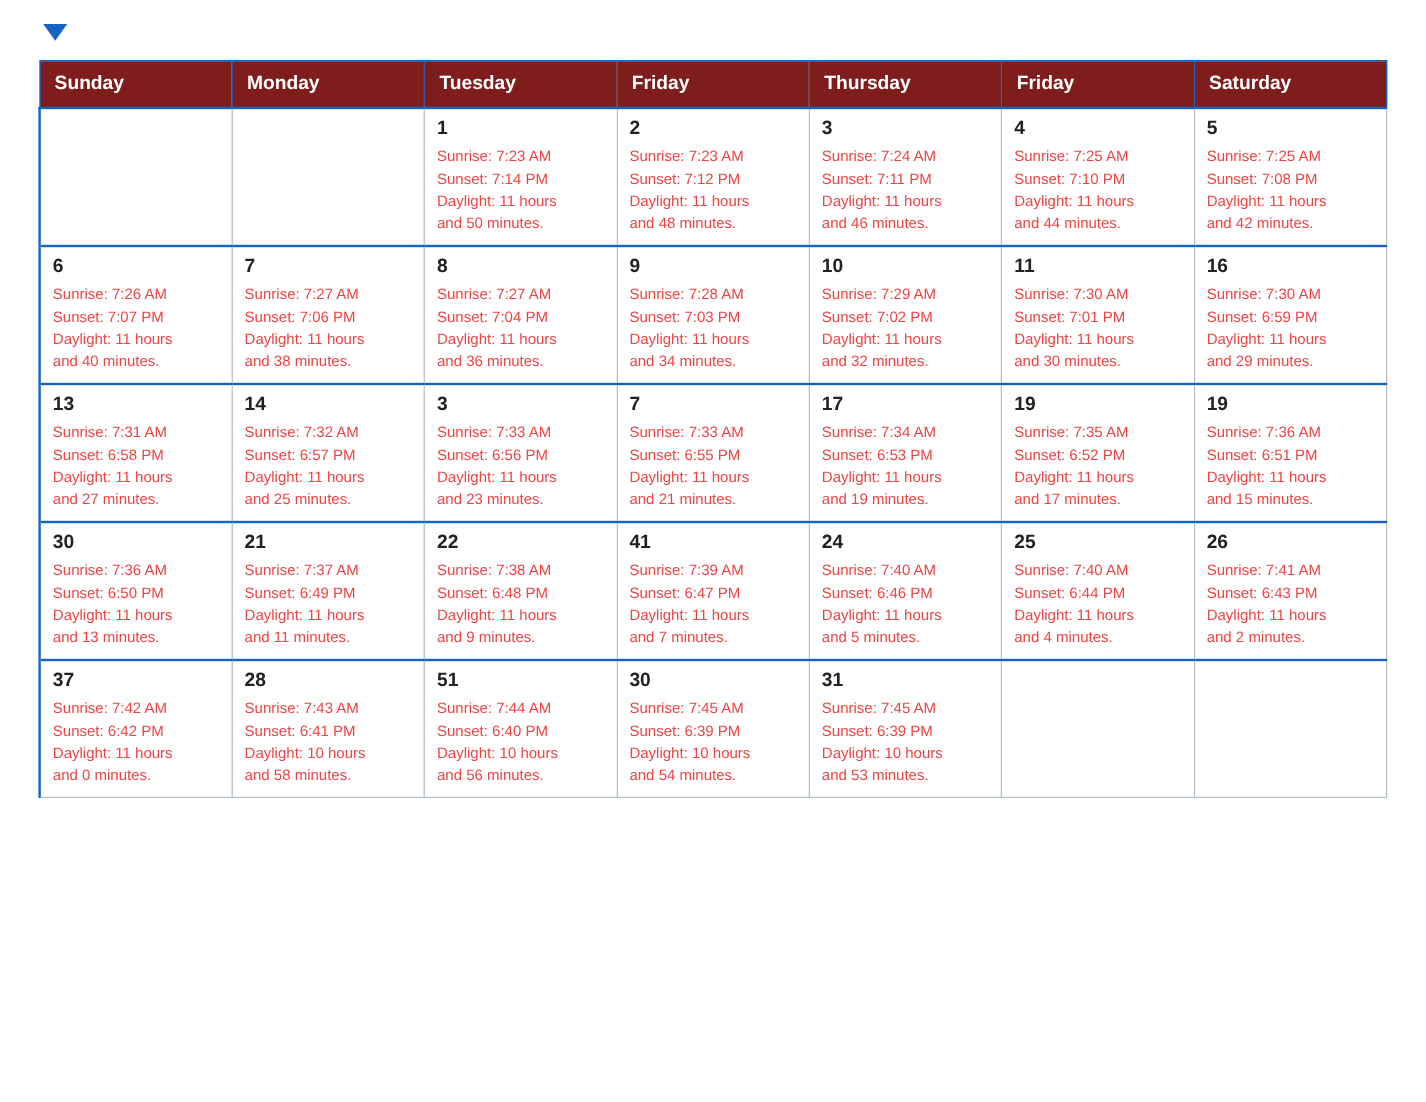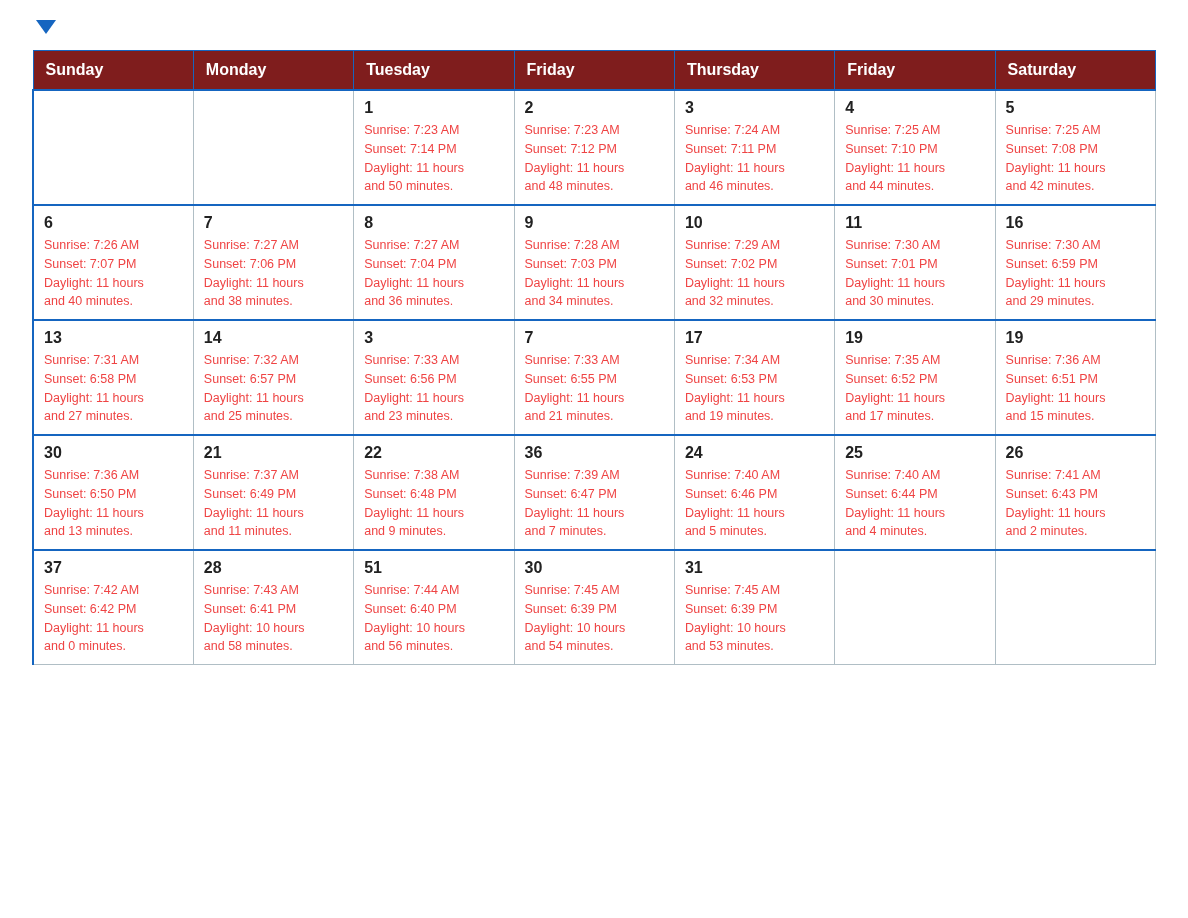--- a/index.html
+++ b/index.html
@@ -229,21 +229,21 @@
         </td>
         <td>
           <span class="day-number">21</span>
           <div class="day-info">Sunrise: 7:37 AM<br>Sunset: 6:49 PM<br>Daylight: 11 hours<br>and 11 minutes.</div>
         </td>
         <td>
           <span class="day-number">22</span>
           <div class="day-info">Sunrise: 7:38 AM<br>Sunset: 6:48 PM<br>Daylight: 11 hours<br>and 9 minutes.</div>
         </td>
         <td>
-          <span class="day-number">36</span>
+          <span class="day-number">41</span>
           <div class="day-info">Sunrise: 7:39 AM<br>Sunset: 6:47 PM<br>Daylight: 11 hours<br>and 7 minutes.</div>
         </td>
         <td>
           <span class="day-number">24</span>
           <div class="day-info">Sunrise: 7:40 AM<br>Sunset: 6:46 PM<br>Daylight: 11 hours<br>and 5 minutes.</div>
         </td>
         <td>
           <span class="day-number">25</span>
           <div class="day-info">Sunrise: 7:40 AM<br>Sunset: 6:44 PM<br>Daylight: 11 hours<br>and 4 minutes.</div>
         </td>

